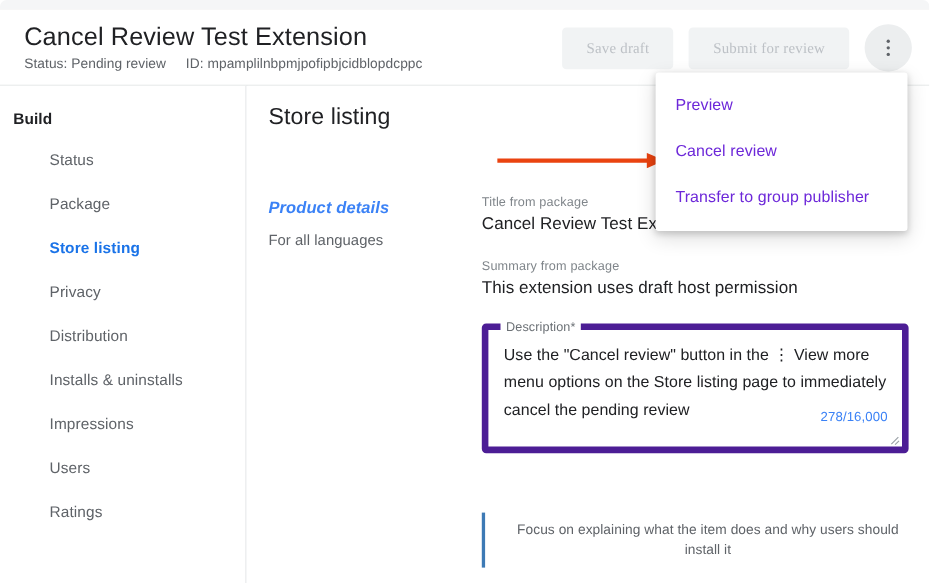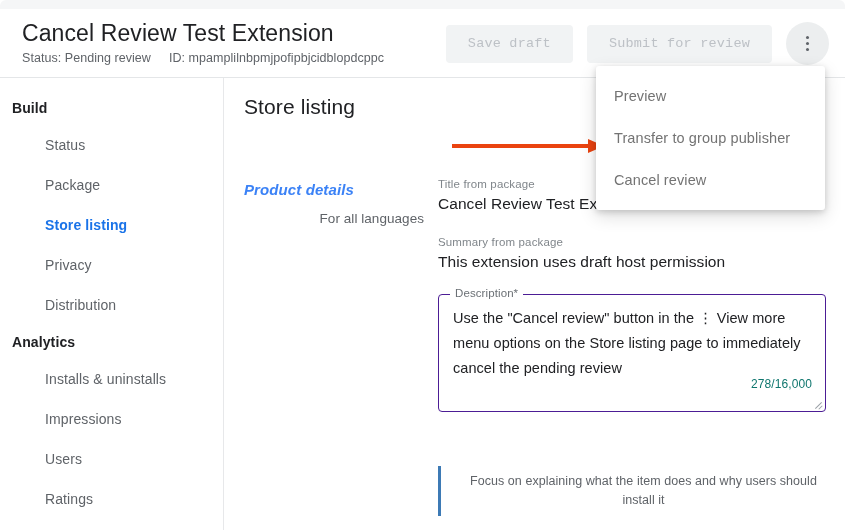--- a/index.html
+++ b/index.html
@@ -60,21 +60,21 @@
   .header-actions {
     position: absolute; right: 16px; top: 13px;
     display: flex;
     align-items: center;
     gap: 14px;
   }
   .btn-flat {
     border: none;
     background: #f1f3f4;
     color: #bdc1c6;
-    font-family: Liberation Mono, monospace;
+    font-family: Liberation Serif, serif;
     font-size: 13.5px;
     height: 38px;
     padding: 0 22px;
     border-radius: 4px;
     letter-spacing: 0.2px;
     cursor: default;
     white-space: nowrap;
   }
   .btn-more {
     width: 43px; height: 43px;
@@ -152,21 +152,20 @@
     font-weight: bold;
     color: #3b82f6;
     letter-spacing: 0.1px;
     font-style: italic;
   }
   .section-sub {
     font-size: 13.5px;
     color: #5f6368;
     margin-top: 13px;
     letter-spacing: 0.05px;
-    text-align: right;
   }
 
   .fields {
     position: absolute;
     left: 213px; top: 100px;
     width: 392px;
   }
   .field-label {
     font-size: 11.5px;
     color: #80868b;
@@ -177,21 +176,21 @@
     font-size: 15.5px;
     color: #202124;
     letter-spacing: 0.05px;
     white-space: nowrap;
   }
   .field-block { margin-bottom: 23px; }
 
   
   .outlined {
     position: relative;
-    border: 1px solid #4c1d95;
+    border: 6px solid #4c1d95;
     border-radius: 4px;
     width: 388px;
     height: 118px;
     margin-top: 16px;
     background: #ffffff;
   }
   .outlined-legend {
     position: absolute;
     top: -8px; left: 11px;
     background: #ffffff;
@@ -206,21 +205,21 @@
     right: 14px;
     font-size: 14.5px;
     color: #202124;
     line-height: 25px;
     letter-spacing: 0.05px;
   }
   .char-count {
     position: absolute;
     right: 13px; bottom: 20px;
     font-size: 12px;
-    color: #0f766e;
+    color: #3b82f6;
     letter-spacing: 0.1px;
   }
   .resize-grip {
     position: absolute;
     right: 2px; bottom: 2px;
     width: 11px; height: 11px;
   }
   .resize-grip i {
     position: absolute;
     display: block;
@@ -268,21 +267,21 @@
     left: 596px; top: 66px;
     width: 229px;
     background: #ffffff;
     border-radius: 3px;
     box-shadow: 0 2px 6px rgba(0,0,0,0.16), 0 6px 18px rgba(0,0,0,0.14);
     padding: 9px 0 9px 0;
     z-index: 50;
   }
   .menu-item {
     font-size: 14.5px;
-    color: #737373;
+    color: #6d28d9;
     padding: 13px 16px 13px 18px;
     letter-spacing: 0.1px;
     cursor: pointer;
     white-space: nowrap;
   }
 </style>
 </head>
 <body>
 
 <div id="app">
@@ -310,21 +309,20 @@
   </div>
 
   <div class="sidebar">
     <div class="nav-section">Build</div>
     <div class="nav-item">Status</div>
     <div class="nav-item">Package</div>
     <div class="nav-item active">Store listing</div>
     <div class="nav-item">Privacy</div>
     <div class="nav-item">Distribution</div>
 
-    <div class="nav-section">Analytics</div>
     <div class="nav-item">Installs &amp; uninstalls</div>
     <div class="nav-item">Impressions</div>
     <div class="nav-item">Users</div>
     <div class="nav-item">Ratings</div>
   </div>
 
   <div class="main">
     <div class="page-title">Store listing</div>
 
     <div class="section-left">
@@ -360,17 +358,17 @@
     </div>
   </div>
 
   <svg class="arrow-ann" viewBox="0 0 152 14" width="152" height="14" xmlns="http://www.w3.org/2000/svg">
     <line x1="0" y1="7" x2="140" y2="7" stroke="#EA4310" stroke-width="4"></line>
     <polygon points="136,0 152,7 136,14" fill="#EA4310"></polygon>
   </svg>
 
   <div class="menu">
     <div class="menu-item">Preview</div>
+    <div class="menu-item">Cancel review</div>
     <div class="menu-item">Transfer to group publisher</div>
-    <div class="menu-item">Cancel review</div>
   </div>
 
 </div>
 
 </body></html>

